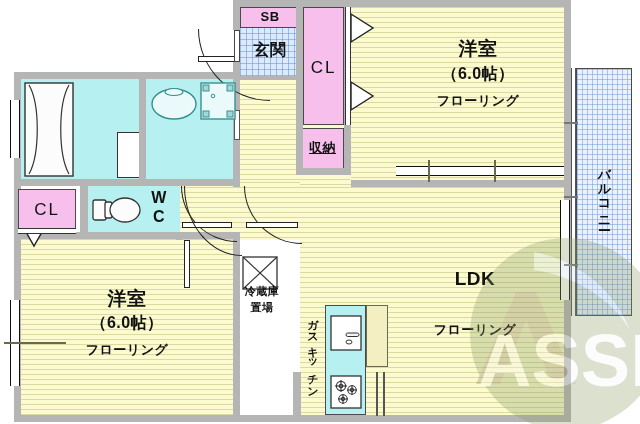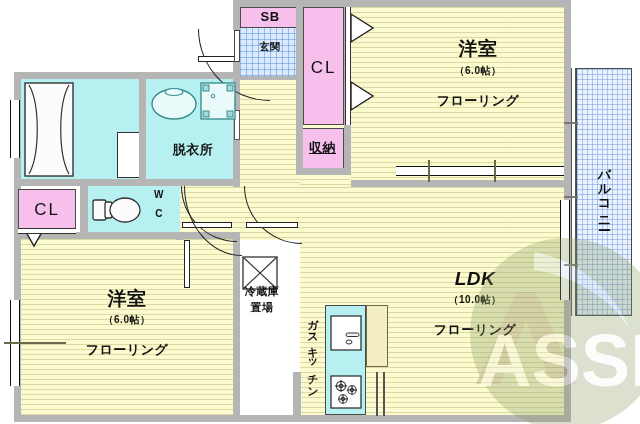--- a/index.html
+++ b/index.html
@@ -48,21 +48,21 @@
   
   .lbl{
     color:#111;
     text-align:center;
     line-height:1.18;
     white-space:pre-line;
     letter-spacing:.5px;
     pointer-events:none;
   }
   .lbl-room{font-size:19px;font-weight:700;}
-  .lbl-sub{font-size:10px;font-weight:700;text-align:center;}
+  .lbl-sub{font-size:16px;font-weight:700;text-align:center;}
   .lbl-small{font-size:13px;font-weight:700;}
   .lbl-tiny{font-size:11px;font-weight:700;}
   .lbl-cl{font-size:17px;font-weight:500;letter-spacing:2px;}
   .vert{
     writing-mode:vertical-rl;
     text-orientation:upright;
     letter-spacing:1px;
   }
 
   
@@ -280,38 +280,36 @@
 
   <div class="abs lbl lbl-cl" style="left:303px;top:58px;width:41px;">CL</div>
 
   <div class="abs lbl lbl-room" style="left:398px;top:38px;width:160px;">洋室</div>
   <div class="abs lbl lbl-sub" style="left:398px;top:65px;width:160px;">（6.0帖）</div>
   <div class="abs lbl lbl-small" style="left:398px;top:93px;width:160px;">フローリング</div>
 
   <div class="abs lbl lbl-small" style="left:301px;top:140px;width:43px;text-decoration:underline;">収納</div>
 
 
-  <div class="abs lbl lbl-small" style="left:152px;top:142px;width:82px;">脱衣所</div>
 
   <div class="abs lbl lbl-sub" style="left:148px;top:189px;width:22px;">W</div>
   <div class="abs lbl lbl-sub" style="left:148px;top:208px;width:22px;">C</div>
 
   <div class="abs lbl lbl-cl" style="left:18px;top:200px;width:58px;">CL</div>
 
   <div class="abs lbl lbl-room" style="left:47px;top:288px;width:160px;">洋室</div>
   <div class="abs lbl lbl-sub" style="left:47px;top:314px;width:160px;">（6.0帖）</div>
   <div class="abs lbl lbl-small" style="left:47px;top:342px;width:160px;">フローリング</div>
 
   <div class="abs lbl lbl-tiny" style="left:238px;top:285px;width:48px;">冷蔵庫</div>
   <div class="abs lbl lbl-tiny" style="left:238px;top:301px;width:48px;">置場</div>
 
   <div class="abs lbl lbl-tiny vert" style="left:303px;top:312px;width:16px;height:100px;text-align:left;">ガスキッチン</div>
 
-  <div class="abs lbl lbl-room" style="left:390px;top:268px;width:170px;font-style:italic;">LDK</div>
-  <div class="abs lbl lbl-sub" style="left:390px;top:294px;width:170px;">（10.0帖）</div>
+  <div class="abs lbl lbl-room" style="left:390px;top:268px;width:170px;">LDK</div>
   <div class="abs lbl lbl-small" style="left:390px;top:322px;width:170px;">フローリング</div>
 
   <div class="abs lbl lbl-small vert" style="left:596px;top:160px;width:16px;height:100px;text-align:left;">バルコニー</div>
 
   <svg id="wm" viewBox="0 0 230 200">
     <circle cx="150" cy="100" r="96" fill="#8a9a63"></circle>
     <path d="M60,150 L100,58 L120,58 L160,150 L136,150 L110,86 L84,150 Z" fill="#7b6a4a" opacity=".85"></path>
     <text x="62" y="152" font-family="Liberation Sans, sans-serif" font-size="74" font-weight="700" fill="#ffffff" opacity=".92">ASSIST</text>
     <path d="M118,18 C162,26 198,56 214,96 C196,66 160,42 118,36 Z" fill="#cfe3f5" opacity=".9"></path>
   </svg>

